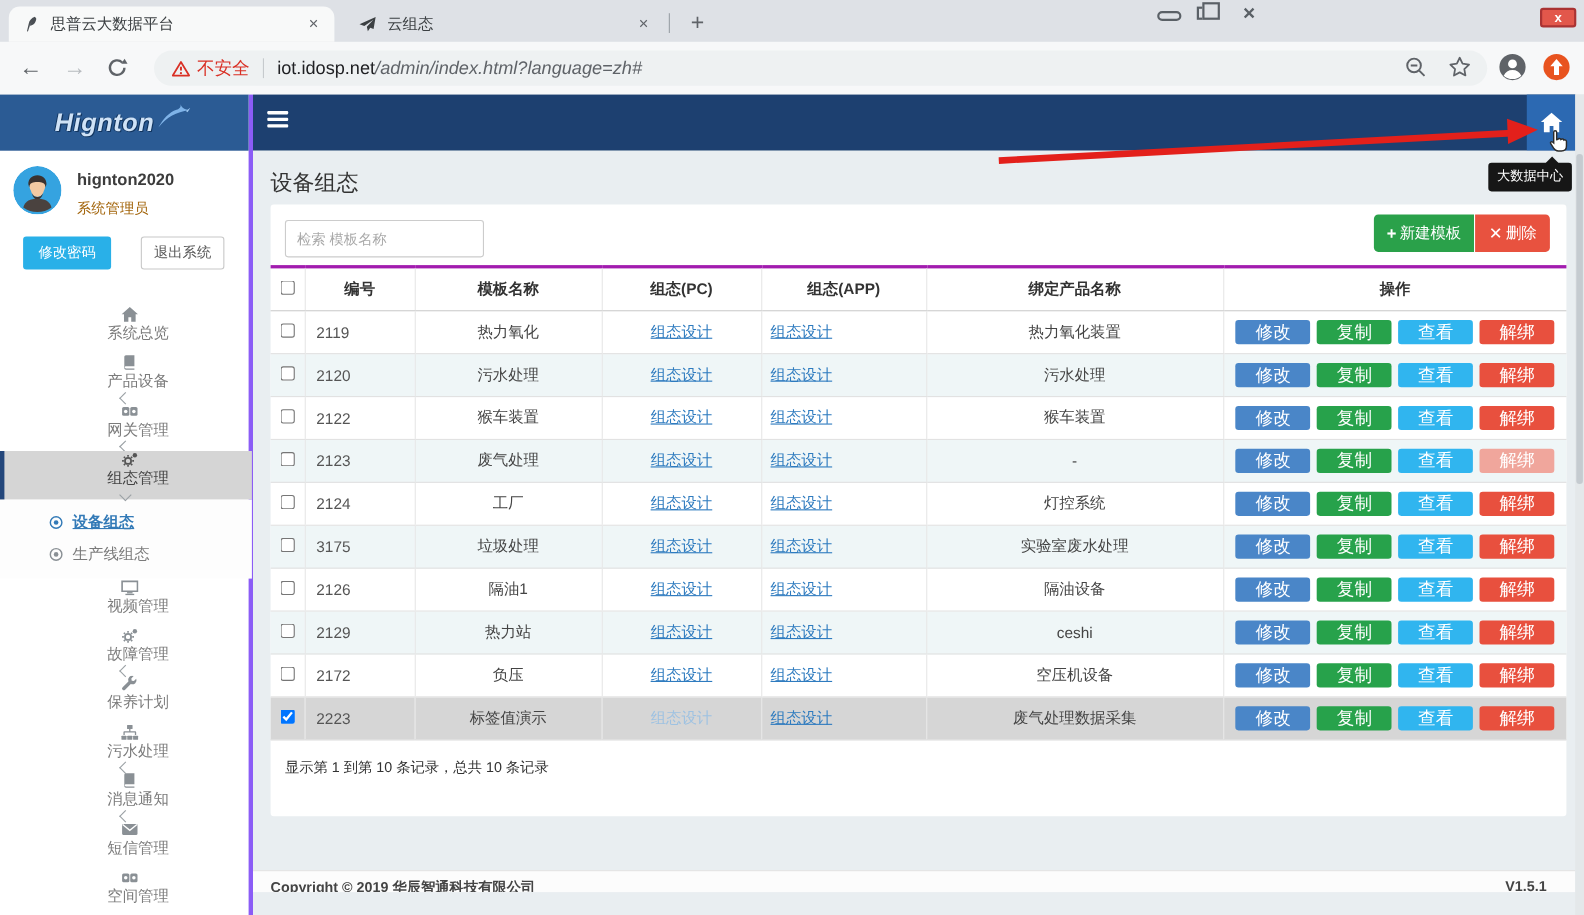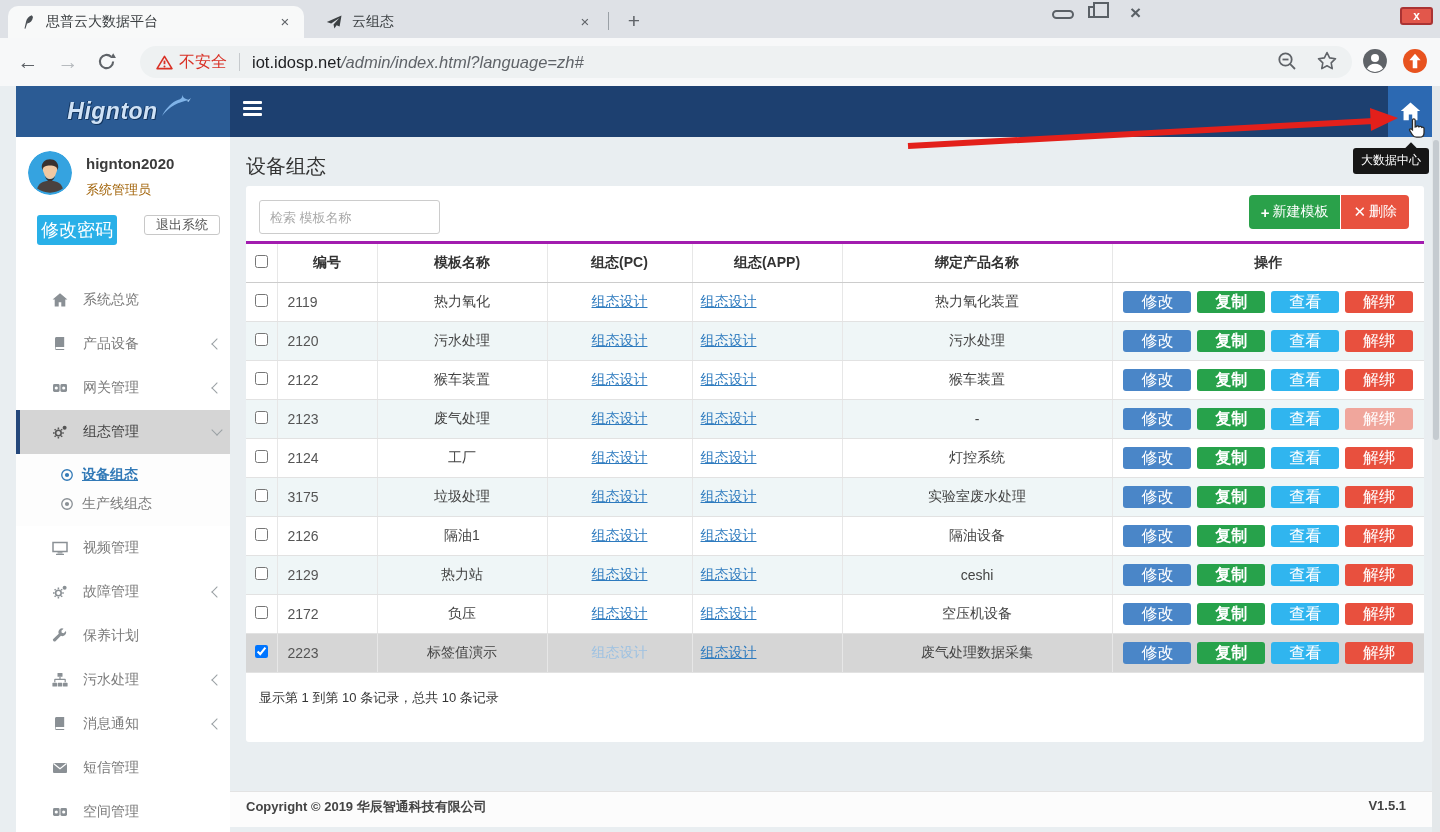--- a/index.html
+++ b/index.html
@@ -39,33 +39,33 @@
   #sec-warn .w-txt{color:#d93025;font-size:16px;margin-left:6px;}
   .omni-sep{width:1px;height:18px;background:#c6cacd;margin:0 12px;}
   #url-text{font-size:16.5px;color:#202124;white-space:nowrap;}
   #url-text .u-path{color:#5f6368;font-style:italic;}
   #omni-right{position:absolute;right:14px;top:4px;display:flex;align-items:center;gap:18px;}
   #tb-right{position:absolute;right:12px;top:10px;display:flex;align-items:center;gap:14px;}
 
   
   #app{position:absolute;left:0;top:86px;width:1440px;height:746px;background:var(--content-bg);}
   
-  #sidebar{position:absolute;left:16px;top:0;width:230px;height:746px;background:#fff;border-right:1px solid #8b5cf6;}
+  #sidebar{position:absolute;left:0;top:0;width:230px;height:746px;background:#fff;border-right:4px solid #8b5cf6;}
   #logo-area{height:51px;background:var(--logo-bg);display:flex;align-items:center;justify-content:center;}
   #logo-text{font-size:23px;font-weight:bold;font-style:italic;color:#cfe2f6;text-shadow:1px 1px 0 #12355f, -1px 0 0 #12355f;letter-spacing:.5px;}
   #logo-swoosh{margin-left:2px;margin-top:-12px;}
   #user-block{padding:28px 0 0 12px;position:relative;height:108px;}
   #avatar{position:absolute;left:12px;top:14px;width:44px;height:44px;border-radius:50%;overflow:hidden;}
   #user-name{position:absolute;left:70px;top:18px;font-size:15px;font-weight:bold;color:#3c3c3c;}
   #user-role{position:absolute;left:70px;top:44px;font-size:13px;color:#a16207;}
   #user-btns{position:absolute;left:0;top:78px;width:230px;}
-  #btn-chgpw{position:absolute;left:21px;top:0;width:80px;height:30px;background:var(--chg-pw);color:#fff;border:none;font-size:18px;border-radius:3px;}
-  #btn-logout{position:absolute;left:128px;top:0;width:76px;height:20px;background:#fff;color:#555;border:1px solid #c8c8c8;font-size:13px;border-radius:3px;}
+  #btn-chgpw{position:absolute;left:21px;top:0;width:80px;height:30px;background:var(--chg-pw);color:#fff;border:none;font-size:13px;border-radius:3px;}
+  #btn-logout{position:absolute;left:128px;top:0;width:76px;height:30px;background:#fff;color:#555;border:1px solid #c8c8c8;font-size:13px;border-radius:3px;}
   #sidebar-menu{position:absolute;left:0;top:192px;width:229px;}
-  .menu-item{position:relative;height:44px;display:flex;align-items:center;padding-left:36px;color:#7b7b7b;font-size:14px;cursor:default;}
+  .menu-item{position:relative;height:44px;display:flex;align-items:center;padding-left:22px;color:#7b7b7b;font-size:14px;cursor:default;flex-direction:column;}
   .menu-item .mi-icon{width:17px;height:16px;margin-right:14px;color:#8a9095;}
   .menu-item .mi-label{flex:1;}
   .mi-chevron{width:8px;height:8px;border-left:1.6px solid #9aa0a4;border-bottom:1.6px solid #9aa0a4;margin-right:24px;}
   .mi-chevron.left{transform:rotate(45deg);}
   .mi-chevron.down{transform:rotate(-45deg);margin-top:-4px;}
   .menu-item.active{background:#d5d5d5;color:#444;}
   .menu-item.active:before{content:"";position:absolute;left:0;top:0;width:4px;height:44px;background:#24477b;}
   .menu-item.active .mi-icon{color:#555;}
   .submenu{padding:6px 0 8px 0;background:#fdfdfd;}
   .submenu-item{height:29px;display:flex;align-items:center;padding-left:44px;font-size:14px;color:#7b7b7b;}
@@ -97,26 +97,26 @@
   #grid th{height:40px;font-size:14px;color:#333;font-weight:bold;text-align:center;border-top:3px solid #a21caf;border-bottom:1px solid #ccc;}
   #grid th+th,#grid td+td{border-left:1px solid #e7e7e7;}
   #grid td{height:39px;font-size:14px;color:#444;text-align:center;border-bottom:1px solid #e2e2e2;}
   #grid tr.alt td{background:var(--row-alt);}
   #grid tr.selected td{background:var(--row-sel);}
   #grid td.c-id{text-align:left;padding-left:10px;color:#555;}
   #grid td.c-app{text-align:left;padding-left:8px;}
   a.cfg-link{color:var(--link);text-decoration:underline;cursor:pointer;}
   a.cfg-link.muted{color:#9ec2e2;text-decoration:none;}
   .op{border:none;color:#fff;font-size:16px;height:22px;padding:0 18px;margin:0 1px;border-radius:3px;}
-  .op-edit{background:var(--op-edit);} .op-copy{background:var(--op-copy);font-weight:bold;}
+  .op-edit{background:var(--op-edit);} .op-copy{background:var(--op-copy);}
   .op-view{background:var(--op-view);} .op-unbind{background:var(--op-unbind);}
   .op-unbind.disabled{background:var(--op-unbind-dis);}
   #summary{padding:16px 0 0 13px;font-size:13px;color:#333;}
   
-  #footer{position:absolute;left:230px;top:705px;width:1202px;height:36px;background:#fcfcfc;border-top:1px solid #e3e3e3;overflow:hidden;}
+  #footer{position:absolute;left:230px;top:705px;width:1202px;height:20px;background:#fcfcfc;border-top:1px solid #e3e3e3;overflow:hidden;}
   #copyright{position:absolute;left:16px;top:6px;font-size:13px;font-weight:bold;color:#444;}
   #version{position:absolute;right:26px;top:6px;font-size:13px;font-weight:bold;color:#444;}
   
   #scrollbar{position:absolute;right:0;top:0;width:8px;height:746px;background:#e4e8ea;}
   #scroll-thumb{position:absolute;right:1px;top:54px;width:6px;height:300px;background:#c5cbd0;border-radius:3px;}
 
   
   #tooltip{position:absolute;right:3px;top:62px;background:#161616;color:#fff;font-size:12px;padding:4px 8px 5px;border-radius:3px;z-index:55;}
   #tooltip:before{content:"";position:absolute;top:-4px;right:14px;width:8px;height:8px;background:#161616;transform:rotate(45deg);}
   #anno-arrow{position:absolute;left:0;top:0;width:1440px;height:832px;pointer-events:none;z-index:50;}

